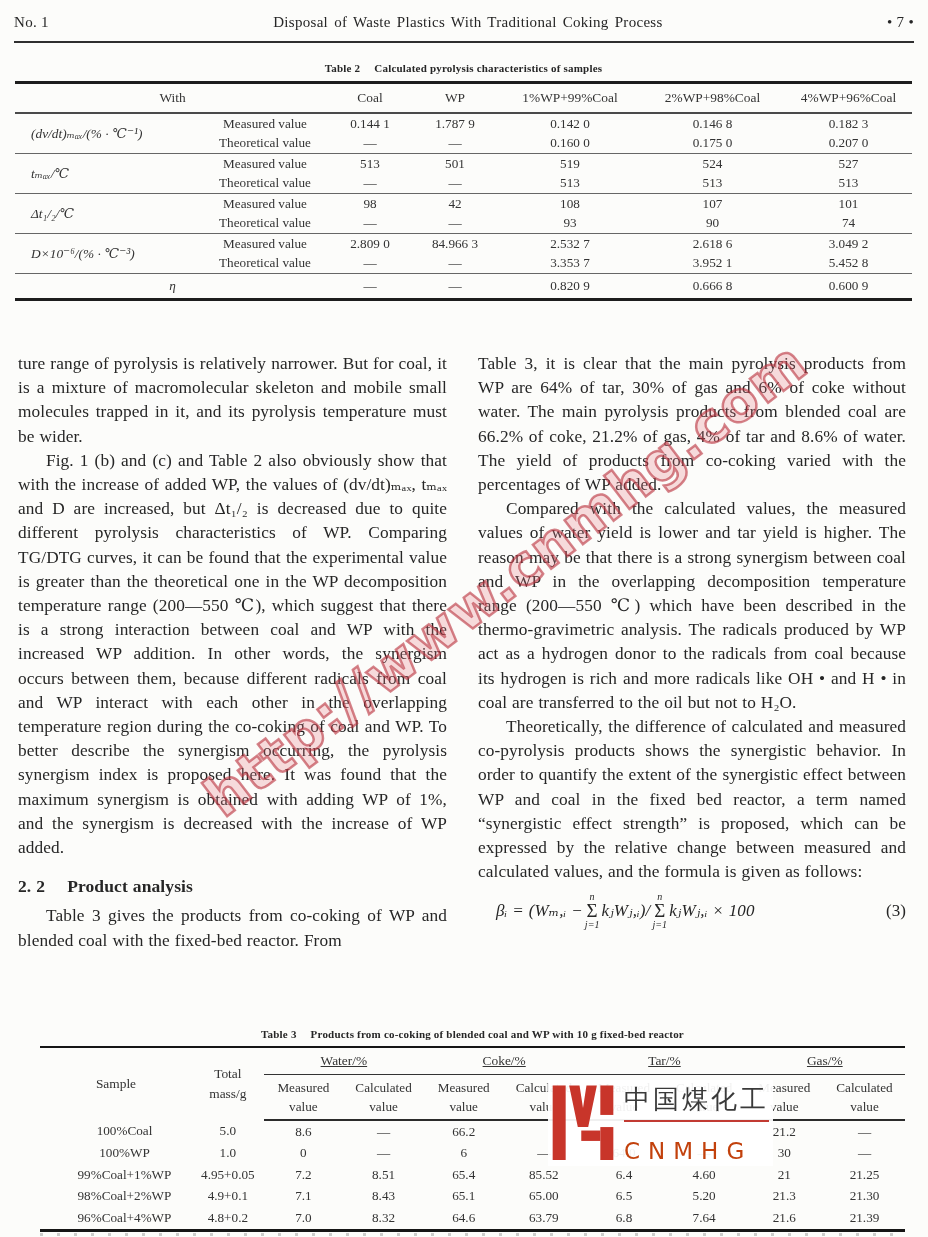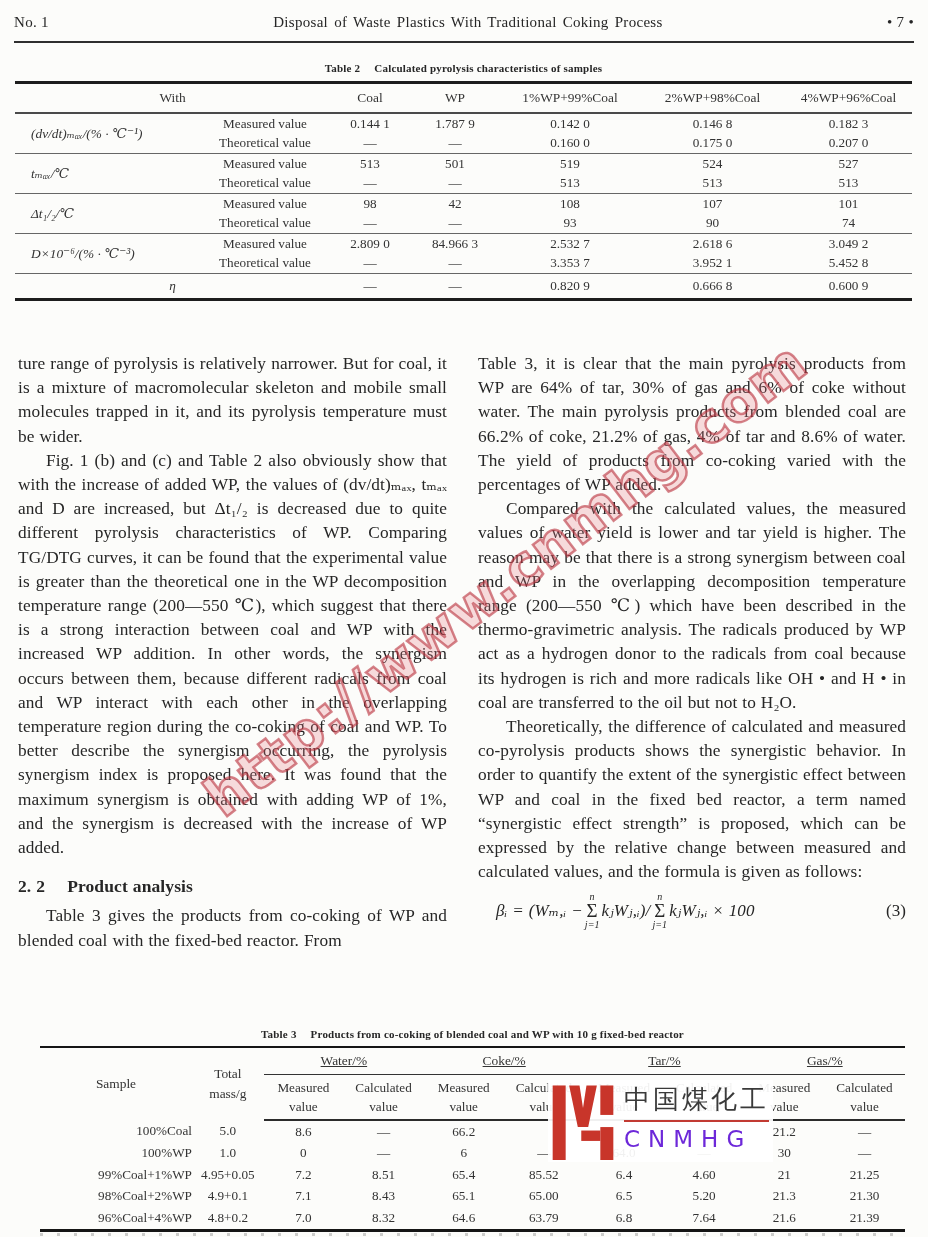--- a/index.html
+++ b/index.html
@@ -52,21 +52,21 @@
   .sum .sym{font-size:19px; font-style:normal; line-height:.9;}
   .eqnum{margin-left:auto; font-style:normal;}
   
   .t3-wrap{position:absolute; top:1028px; left:40px; width:865px;}
   .t3-wrap table{margin-top:6px; border-top:2.5px solid #151515; border-bottom:3px solid #151515;}
   .t3-wrap thead tr.grp-row th{height:26px; font-size:13.4px;}
   .t3-wrap thead th.grp{border-bottom:1.5px solid #333;text-decoration:underline;}
   .t3-wrap thead tr.sub-row th{height:44px; border-bottom:2.5px solid #2b2b2b; line-height:1.45;}
   .t3-wrap thead th.sub{width:76px; padding:0 6px;}
   .t3-wrap td{height:21.5px;}
-  .t3-wrap td.sample{text-align:right; padding-left:17px;}
+  .t3-wrap td.sample{text-align:center; padding-left:17px;}
   .t3-wrap .mass-h div{line-height:1.5;}
   
   .watermark{
     position:absolute; left:212px; top:772px; z-index:5;
     transform:rotate(-37.4deg); transform-origin:0 50%;
     font-family:"DejaVu Sans","Liberation Sans",sans-serif;
     font-weight:bold; font-size:55px; letter-spacing:1px; white-space:nowrap;
     color:rgba(228,120,130,0.26);
     -webkit-text-stroke:2.5px rgba(185,48,60,0.6);
     pointer-events:none;
@@ -78,21 +78,21 @@
     background:rgba(255,255,255,0.93); padding:2px 4px;
   }
   .cn-logo .texts{display:flex; flex-direction:column;}
   .cn-logo .cn{
     font-family:"DejaVu Sans","Liberation Sans",sans-serif;
     font-size:26px; color:#3a3a3a; letter-spacing:3px;
     border-bottom:2.5px solid #c23a32; padding-bottom:3px;
   }
   .cn-logo .latin{
     font-family:"DejaVu Sans","Liberation Sans",sans-serif;
-    font-size:23px; color:#6d28d9; letter-spacing:8px; margin-top:4px;
+    font-size:23px; color:#c2410c; letter-spacing:8px; margin-top:16px;
   }
   
   .cut-fragment{
     position:absolute; left:40px; right:23px; top:1233px; height:3px;
     background:repeating-linear-gradient(90deg, rgba(60,60,60,.25) 0 3px, transparent 3px 17px);
   }
 </style>
 </head>
 <body>
 

